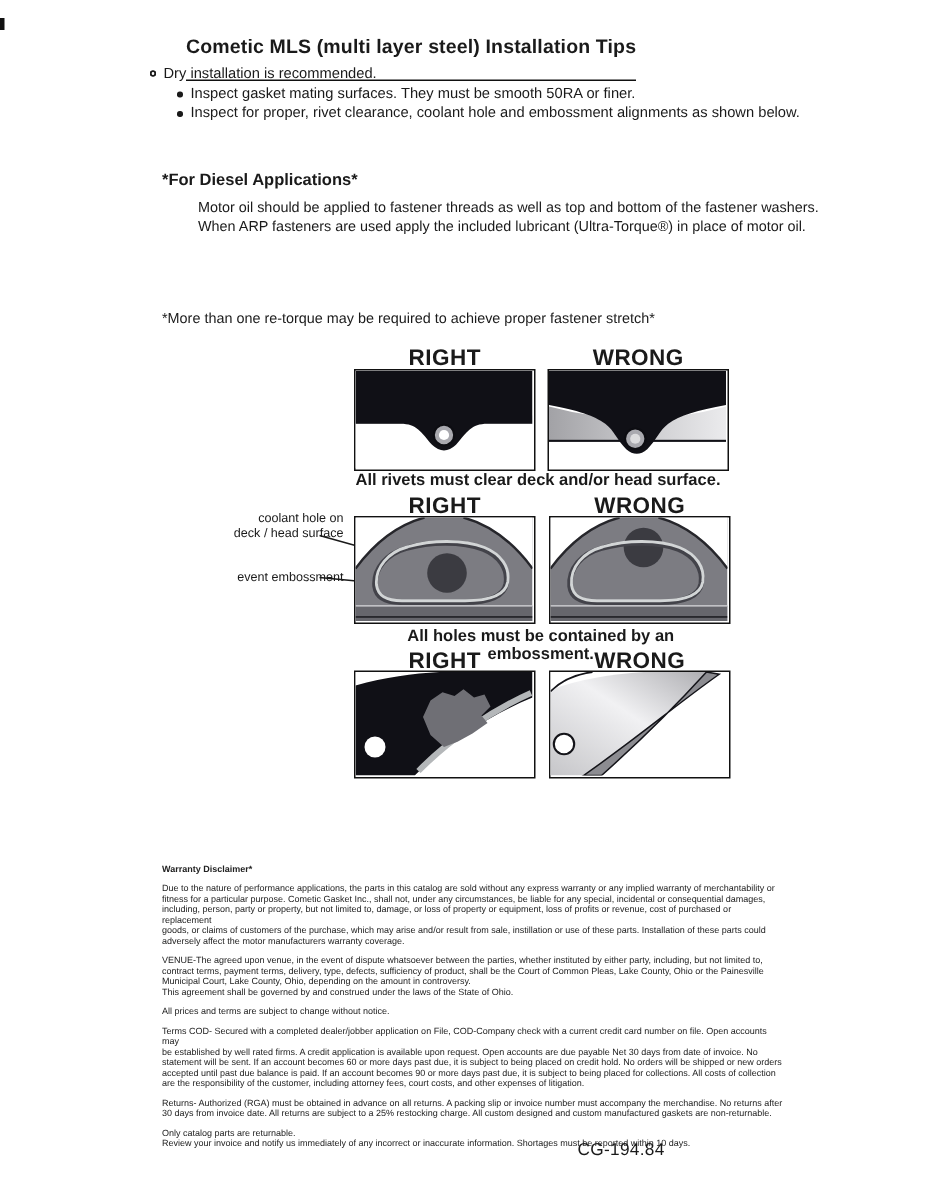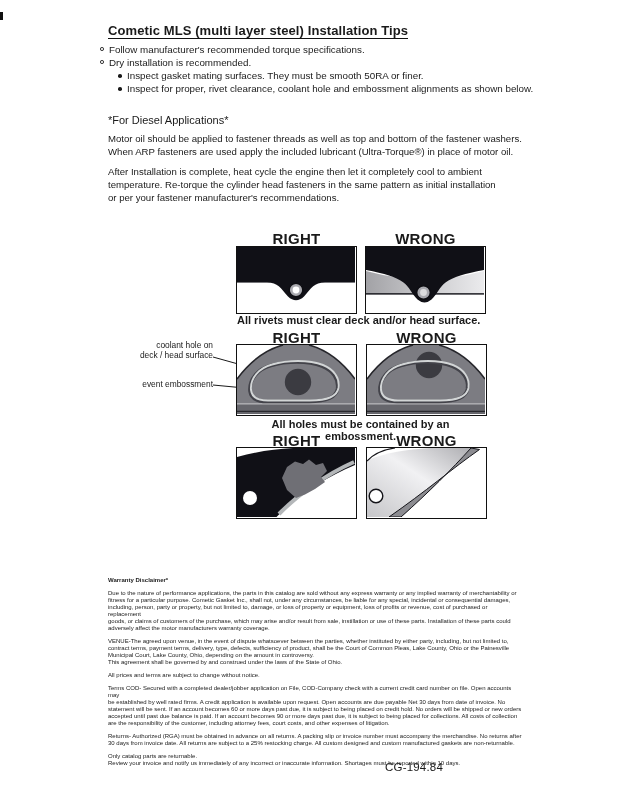--- a/index.html
+++ b/index.html
@@ -1,42 +1,42 @@
 <!DOCTYPE html>
 <html><head>
 <meta charset="utf-8">
 <style>
   * { margin:0; padding:0; box-sizing:border-box; }
   body { background:#ffffff; font-family:"Liberation Sans", sans-serif; color:#1a1a1a; }
   .page { position:relative; width:618px; height:800px; background:#ffffff; overflow:hidden; }
 
   .reg-mark { position:absolute; left:0; top:12px; width:3px; height:8px; background:#111; }
 
-  .title { position:absolute; left:108px; top:23px; font-size:13px; font-weight:bold;
-           border-bottom:1.6px solid #111; padding-bottom:0; letter-spacing:0.1px; }
+  .title { position:absolute; left:124px; top:23px; font-size:13px; font-weight:bold;
+           border-bottom:1.6px solid #111; padding-bottom:15px; letter-spacing:0.1px; }
 
   .bullets { position:absolute; left:100px; top:43px; width:470px; font-size:9.8px; line-height:13px; }
   .b-row { position:relative; padding-left:9px; }
   .b-row .marker { position:absolute; left:0; top:4.2px; width:3.6px; height:3.6px;
                    border:1px solid #1a1a1a; border-radius:50%; }
   .sb-row { position:relative; padding-left:27px; }
   .sb-row .marker { position:absolute; left:18px; top:5px; width:3.6px; height:3.6px;
                     background:#1a1a1a; border-radius:50%; }
 
-  .diesel-h { position:absolute; left:108px; top:114px; font-size:11px; font-weight:normal; }
+  .diesel-h { position:absolute; left:108px; top:114px; font-size:11px; font-weight:bold; }
   .para { position:absolute; left:108px; width:450px; font-size:9.6px; line-height:12.9px; white-space:pre-line; }
-  .p1 { top:133px; } .p2 { top:166px; } .pnote { top:207px; }
+  .p1 { top:133px;margin-left:24px; } .p2 { top:166px; } .pnote { top:207px; }
 
   .fig-label { position:absolute; font-size:15px; font-weight:bold; text-align:center; width:121px; letter-spacing:0.3px; }
   .panel { position:absolute; width:121px; height:68px; border:1.5px solid #111; background:#fff; }
   .panel svg { display:block; width:118px; height:65px; }
   .panel.tall { height:72px; } .panel.tall svg { height:69px; }
   .caption { position:absolute; font-size:11px; font-weight:bold; line-height:11.5px; white-space:pre-line; }
 
-  .ann { position:absolute; left:100px; width:113px; font-size:8.4px; line-height:10px;
+  .ann { position:absolute; left:116px; width:113px; font-size:8.4px; line-height:10px;
          text-align:right; white-space:pre-line; }
   .leader { position:absolute; left:110px; top:335px; pointer-events:none; }
 
   .disclaimer { position:absolute; left:108px; top:577px; width:414px; font-size:6px; line-height:7px; color:#222; }
   .disclaimer .d-h { font-weight:bold; margin-bottom:6px; }
   .disclaimer p { margin-bottom:6px; white-space:pre-line; }
 
   .doc-code { position:absolute; left:385px; top:761px; font-size:11.5px; letter-spacing:0.2px; }
 </style>
 </head>
@@ -44,42 +44,39 @@
 
 <div class="page">
 
   <div class="reg-mark"></div>
 
   <div class="title">Cometic MLS (multi layer steel) Installation Tips</div>
 
   <div class="bullets">
     <div class="b-row">
       <span class="marker"></span>
-      <span>Follow manufacturer's recommended torque specifications.</span>
     </div>
     <div class="b-row">
       <span class="marker"></span>
       <span>Dry installation is recommended.</span>
     </div>
     <div class="sb-row">
       <span class="marker"></span>
       <span>Inspect gasket mating surfaces.  They must be smooth 50RA or finer.</span>
     </div>
     <div class="sb-row">
       <span class="marker"></span>
       <span>Inspect for proper, rivet clearance, coolant hole and embossment alignments as shown below.</span>
     </div>
   </div>
 
   <div class="diesel-h">*For Diesel Applications*</div>
   <div class="para p1">Motor oil should be applied to fastener threads as well as top and bottom of the fastener washers.
 When ARP fasteners are used apply the included lubricant (Ultra-Torque®) in place of motor oil.</div>
-  <div class="para p2">After Installation is complete, heat cycle the engine then let it completely cool to ambient
-temperature. Re-torque the cylinder head fasteners in the same pattern as initial installation
-or per your fastener manufacturer's recommendations.</div>
+  <div class="para pnote">*More than one re-torque may be required to achieve proper fastener stretch*</div>
 
   <div class="fig-label" style="left:236px; top:230px;">RIGHT</div>
   <div class="fig-label" style="left:365px; top:230px;">WRONG</div>
 
   <div class="panel" style="left:236px; top:246px;">
     <svg viewBox="0 0 118 65">
       <rect width="118" height="65" fill="#ffffff"></rect>
       <path d="M0,30 L36,35.5 L0,35.5 Z" fill="#b6b6ba"></path>
       <path d="M118,30 L82,35.5 L118,35.5 Z" fill="#cfcfd2"></path>
       <path d="M0,0 H118 V35.5 H88 C77,35.5 74.5,41 67,49.5 Q59,57 51,49.5 C43.5,41 41,35.5 30,35.5 H0 Z" fill="#101016"></path>

